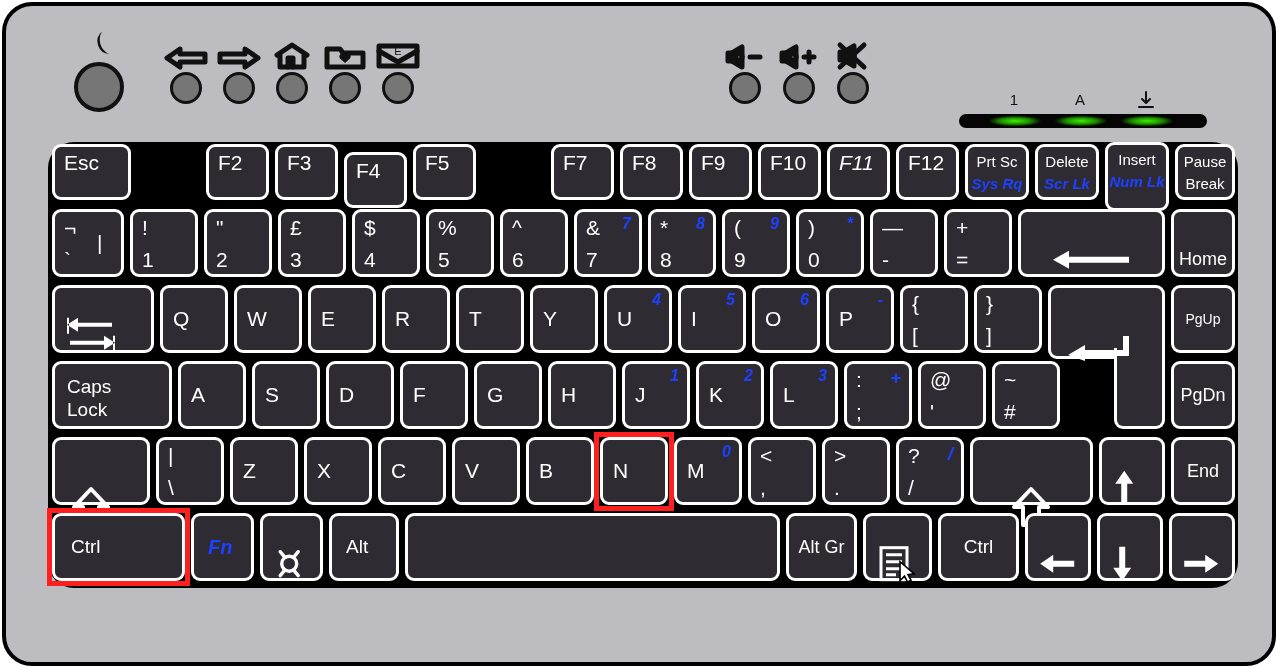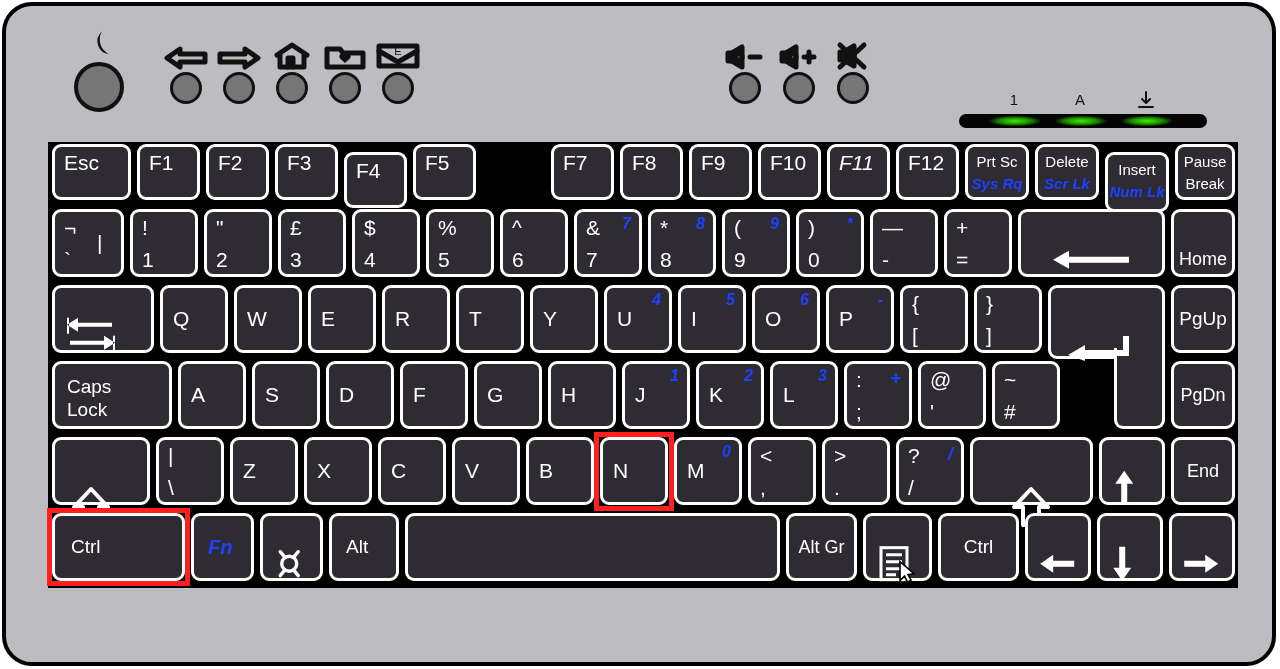--- a/index.html
+++ b/index.html
@@ -30,21 +30,21 @@
              background:
               radial-gradient(ellipse 34px 7px at 56px 50%,#3cf000 0%,#1d8c00 45%,rgba(0,0,0,0) 78%),
               radial-gradient(ellipse 34px 7px at 122px 50%,#3cf000 0%,#1d8c00 45%,rgba(0,0,0,0) 78%),
               radial-gradient(ellipse 34px 7px at 188px 50%,#3cf000 0%,#1d8c00 45%,rgba(0,0,0,0) 78%),
               #050505;}
   .led-label{position:absolute;color:#111;font-size:15px;line-height:1;
              text-align:center;}
 
   
   #deck{position:absolute;left:42px;top:136px;width:1190px;height:446px;
-        background:#000;}
+        background:#000;border-radius:26px;}
 
   .key{position:absolute;background:#2e2b33;border:3px solid #fff;
        border-radius:9px;box-sizing:border-box;color:#fff;}
   .lbl{position:absolute;line-height:1.02;white-space:pre;}
   .main{font-size:21px;}
   .small{font-size:15px;}
   .alt{color:#1e41ff;font-style:italic;font-weight:bold;}
   .altn{color:#1e41ff;font-style:italic;font-weight:bold;font-size:16px;}
 
   
@@ -169,23 +169,20 @@
       <path class="ol" style="stroke-width:2" d="M10 1 v10 M6 8 l4 4 l4 -4 M3 16 h14"></path>
     </svg>
   </div>
   <div id="led-strip"></div>
 
   <div id="deck">
 
     <div class="key" style="left:4px;top:2px;width:79px;height:56px;">
       <span class="lbl main tl">Esc</span>
       </div>
-    <div class="key" style="left:89px;top:2px;width:63px;height:56px;">
-      <span class="lbl main tl">F1</span>
-      </div>
     <div class="key" style="left:158px;top:2px;width:63px;height:56px;">
       <span class="lbl main tl">F2</span>
       </div>
     <div class="key" style="left:227px;top:2px;width:63px;height:56px;">
       <span class="lbl main tl">F3</span>
       </div>
     <div class="key" style="left:296px;top:10px;width:63px;height:56px;">
       <span class="lbl main tl">F4</span>
       </div>
     <div class="key" style="left:365px;top:2px;width:63px;height:56px;">
@@ -211,21 +208,21 @@
       </div>
 
     <div class="key" style="left:917px;top:2px;width:64px;height:56px;">
       <span class="lbl small" style="left:50%;top:7px;transform:translateX(-50%);">Prt Sc</span>
       <span class="lbl small alt" style="left:50%;top:29px;transform:translateX(-50%);">Sys Rq</span>
       </div>
     <div class="key" style="left:987px;top:2px;width:64px;height:56px;">
       <span class="lbl small" style="left:50%;top:7px;transform:translateX(-50%);">Delete</span>
       <span class="lbl small alt" style="left:50%;top:29px;transform:translateX(-50%);">Scr Lk</span>
       </div>
-    <div class="key" style="left:1057px;top:10px;width:64px;height:60px;">
+    <div class="key" style="left:1057px;top:0;width:64px;height:69px;">
       <span class="lbl small" style="left:50%;top:7px;transform:translateX(-50%);">Insert</span>
       <span class="lbl small alt" style="left:50%;top:29px;transform:translateX(-50%);">Num Lk</span>
       </div>
     <div class="key" style="left:1127px;top:2px;width:60px;height:56px;">
       <span class="lbl small" style="left:50%;top:7px;transform:translateX(-50%);">Pause</span>
       <span class="lbl small" style="left:50%;top:29px;transform:translateX(-50%);">Break</span>
       </div>
 
     <div class="key" style="left:4px;top:67px;width:72px;height:68px;">
       <span class="lbl main tl">¬</span>
@@ -350,21 +347,21 @@
       <div class="piece" style="left:0;top:0;width:117px;height:74px;border-radius:9px 9px 0 9px;"></div>
       <div class="piece" style="left:66px;top:63px;width:51px;height:81px;border-radius:0 0 9px 9px;border-top:none;"></div>
       <div class="piece" style="left:69px;top:60px;width:45px;height:12px;border:none;background:#2e2b33;"></div>
       <span class="lbl" style="left:20px;top:18px;">
         <svg width="62" height="32" viewBox="0 0 62 32">
           <path fill="#fff" d="M0 19 L17 9 v5 h38 V0 h6 v20 H17 v5 z"></path>
         </svg></span>
     </div>
 
     <div class="key" style="left:1123px;top:143px;width:64px;height:68px;">
-      <span class="lbl small ctr" style="font-size:19px;">PgUp</span>
+      <span class="lbl small ctr" style="font-size:14px;">PgUp</span>
       </div>
 
     <div class="key" style="left:4px;top:219px;width:120px;height:68px;">
       <span class="lbl small" style="left:12px;top:13px;font-size:19px;">Caps</span>
       <span class="lbl small" style="left:12px;top:36px;font-size:19px;">Lock</span>
       </div>
     <div class="key" style="left:130px;top:219px;width:68px;height:68px;">
       <span class="lbl main cl">A</span>
       </div>
     <div class="key" style="left:204px;top:219px;width:68px;height:68px;">

